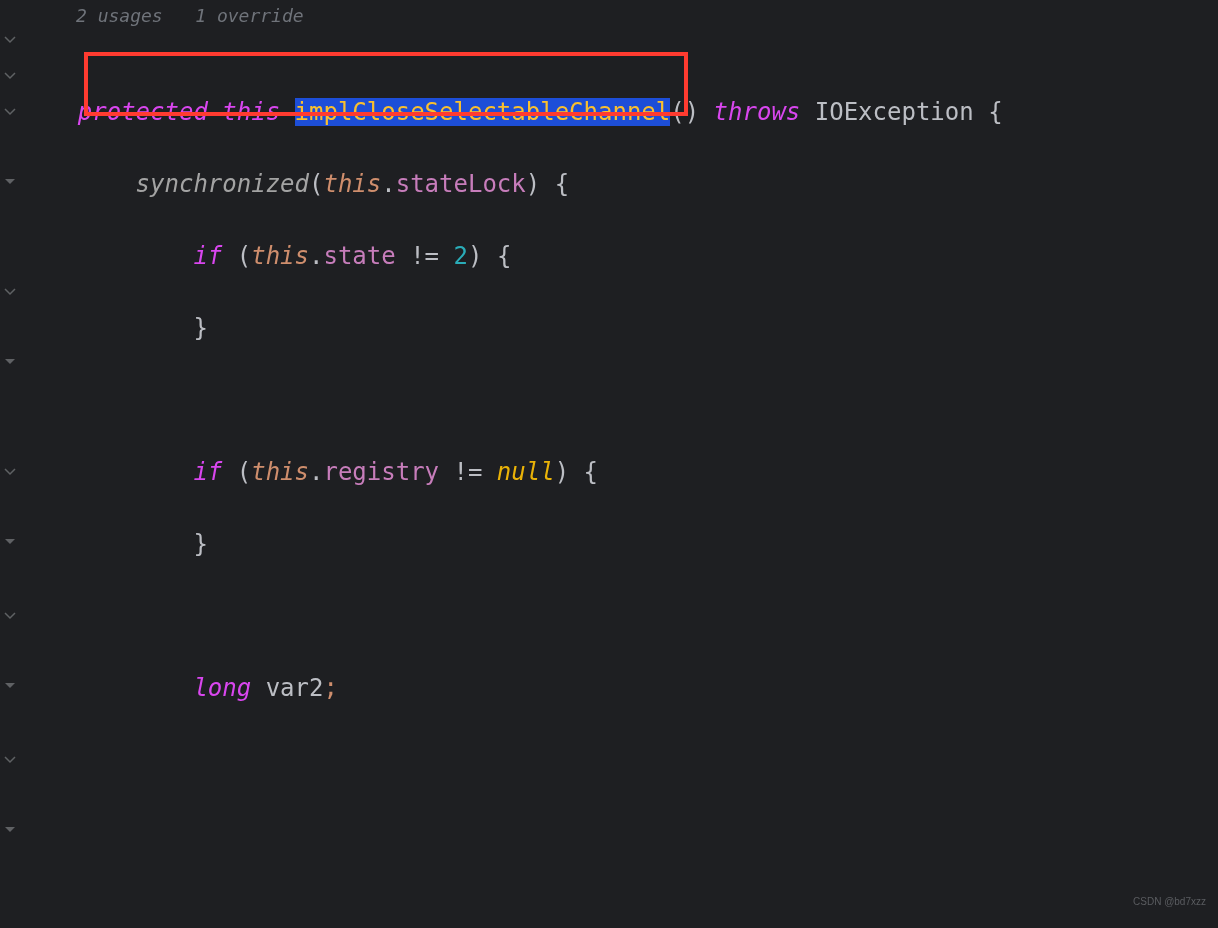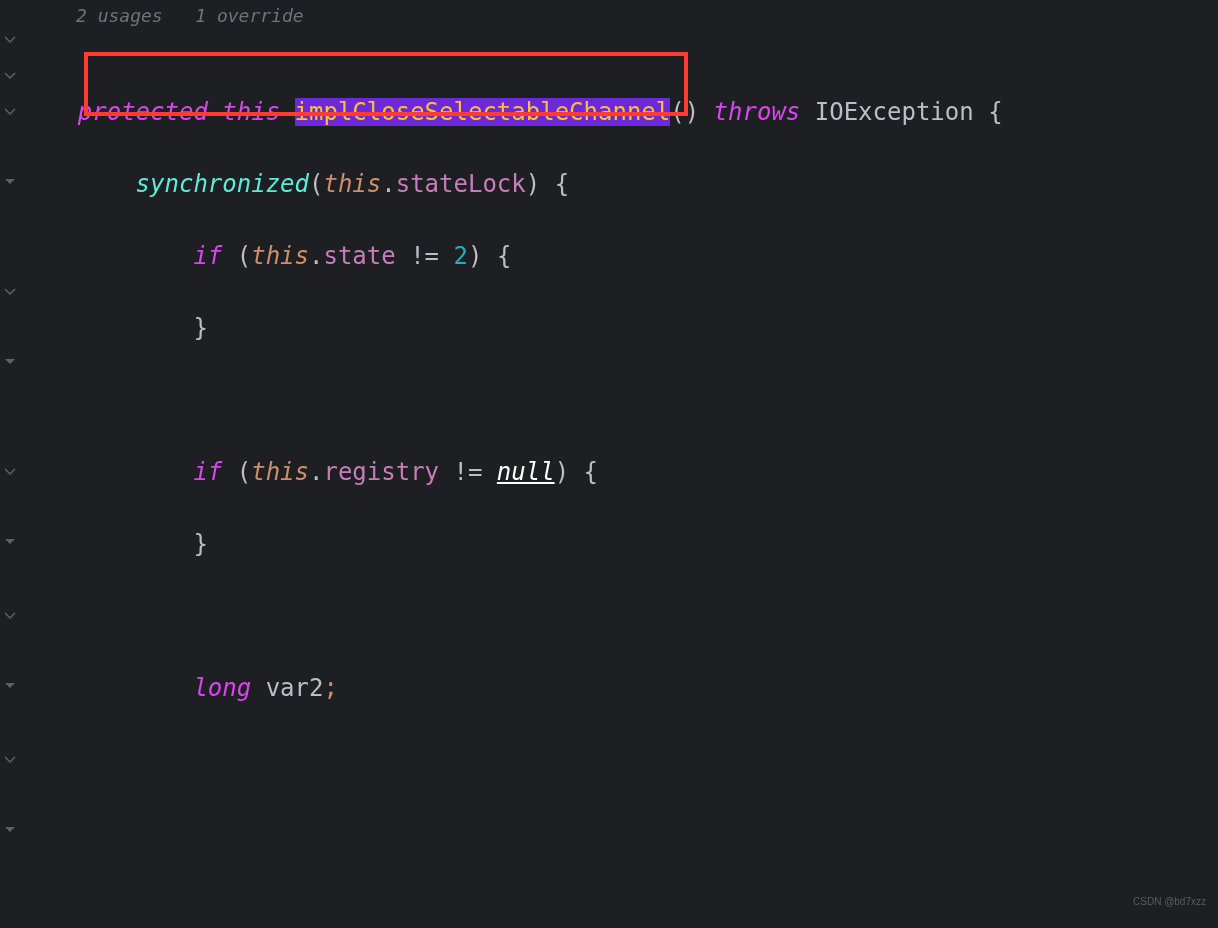--- a/index.html
+++ b/index.html
@@ -41,35 +41,35 @@
   }
   .hint {
     color: #6f737a;
     font-style: italic;
     font-size: 18px;
     position: absolute;
     left: 76px;
     top: -2px;
   }
   .kw    { color: #d946ef; font-style: italic; }      
-  .kw-sync { color: #5eead4; font-style: italic; }    
+  .kw-sync { color: #a3a3a3; font-style: italic; }    
   .this  { color: #cf8e6d; font-style: italic; }
   .field { color: #c77dbb; font-style: normal; }
   .method{ color: #56a8f5; font-style: normal; }      
   .smethod{ color: #57aaf7; font-style: italic; }
-  .selname { color: #fbc02d; font-style: normal; background: #6d28d9; text-align: center; }
+  .selname { color: #fbc02d; font-style: normal; background: #1d4ed8; text-align: center; }
   .type  { color: #bcbec4; font-style: normal; }
   .num   { color: #2aacb8; font-style: normal; }
   .op    { color: #bcbec4; font-style: normal; }
   .br    { color: #bcbec4; font-style: normal; }
   .semi  { color: #cf8e6d; font-style: normal; }
   .var   { color: #bcbec4; font-style: normal; }
   .cls   { color: #bcbec4; font-style: normal; }
   .nd    { color: #c77dbb; font-style: italic; }
-  .null  { color: #ffffff; font-style: italic; text-decoration: underline; }
+  .null  { color: #eab308; font-style: italic; }
 
   .redbox {
     position: absolute;
     border: 4px solid #ff3b30;
     left: 84px;
     top: 52px;
     width: 596px;
     height: 56px;
     pointer-events: none;
   }

